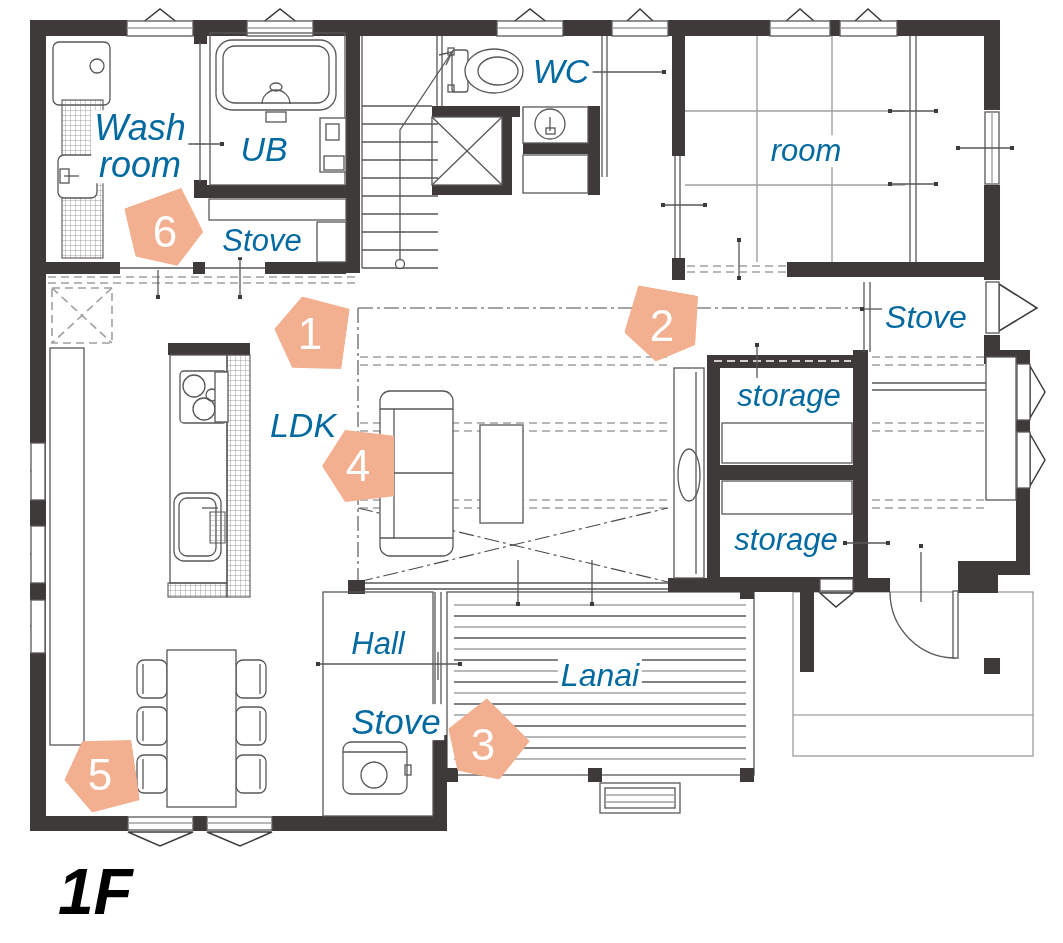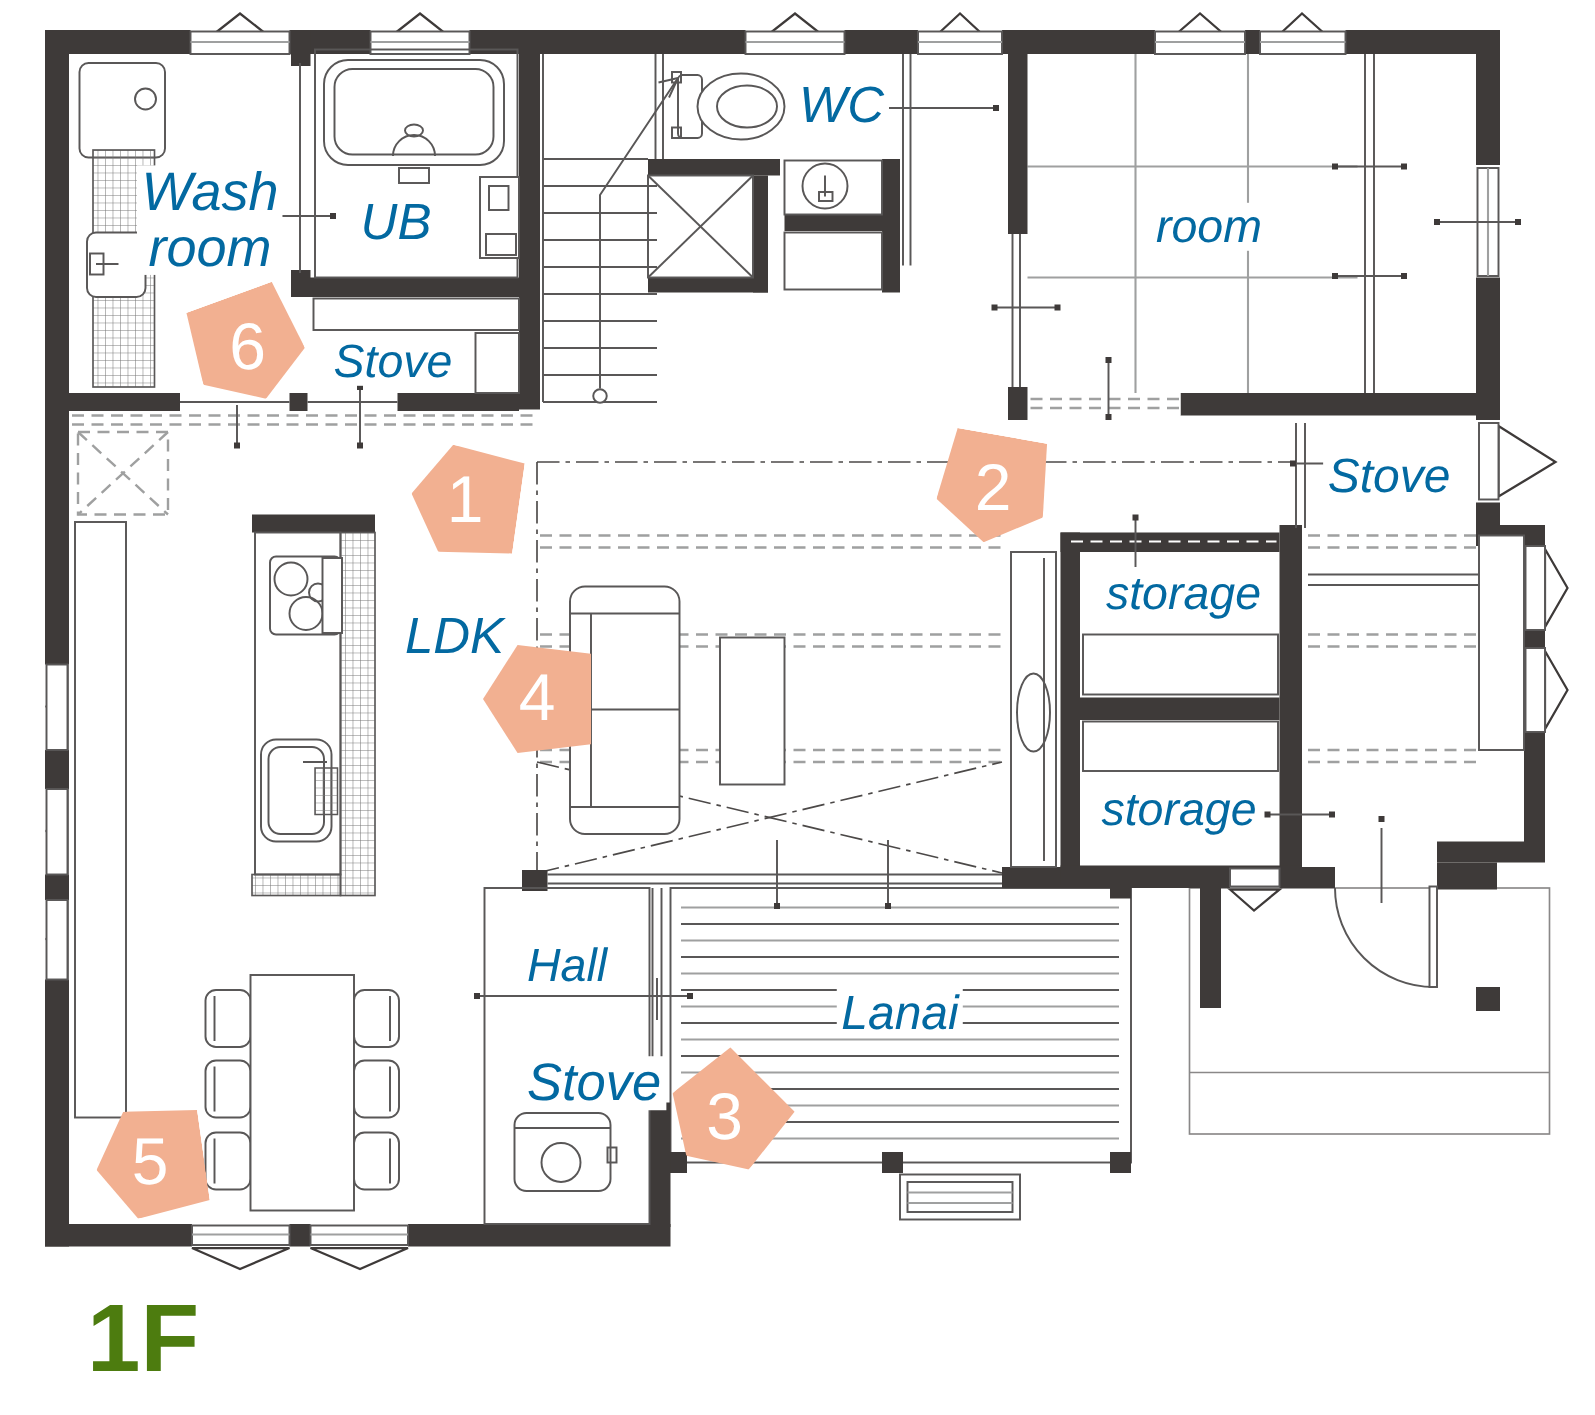--- a/index.html
+++ b/index.html
@@ -14,21 +14,21 @@
   .gl {stroke:#8a8888;stroke-width:1.1;fill:none;}
   .dsh{stroke:#9fa0a0;stroke-width:1.6;fill:none;stroke-dasharray:8 5;}
   .dd {stroke:#4c4948;stroke-width:1.1;fill:none;stroke-dasharray:15 4 3 4;}
   .wd {stroke:#fff;stroke-width:1.4;fill:none;stroke-dasharray:8 5;}
   .dt {fill:#3e3a39;stroke:none;}
   .tri{fill:#fff;stroke:#3e3a39;stroke-width:1.5;}
   
   .lbl{position:absolute;transform:translate(-50%,-50%);font-style:italic;color:#0369a1;
        white-space:nowrap;text-align:center;line-height:1.02;background:#fff;padding:0 3px;}
   .lbl span{display:block;}
-  .floor{position:absolute;font-weight:600;color:#4d7c0f;}
+  .floor{position:absolute;font-style:italic;font-weight:600;color:#000000;}
   
   .marker{position:absolute;width:72px;height:72px;}
   .marker-shape{position:absolute;inset:0;background:#f2b091;
        clip-path:polygon(0% 50%,32% 0%,100% 8%,100% 92%,32% 100%);
        transform:rotate(var(--rot,0deg));}
   .marker-num{position:absolute;inset:0;display:flex;align-items:center;justify-content:center;
        color:#fff;font-size:44px;}
 </style>
 </head>
 <body>

